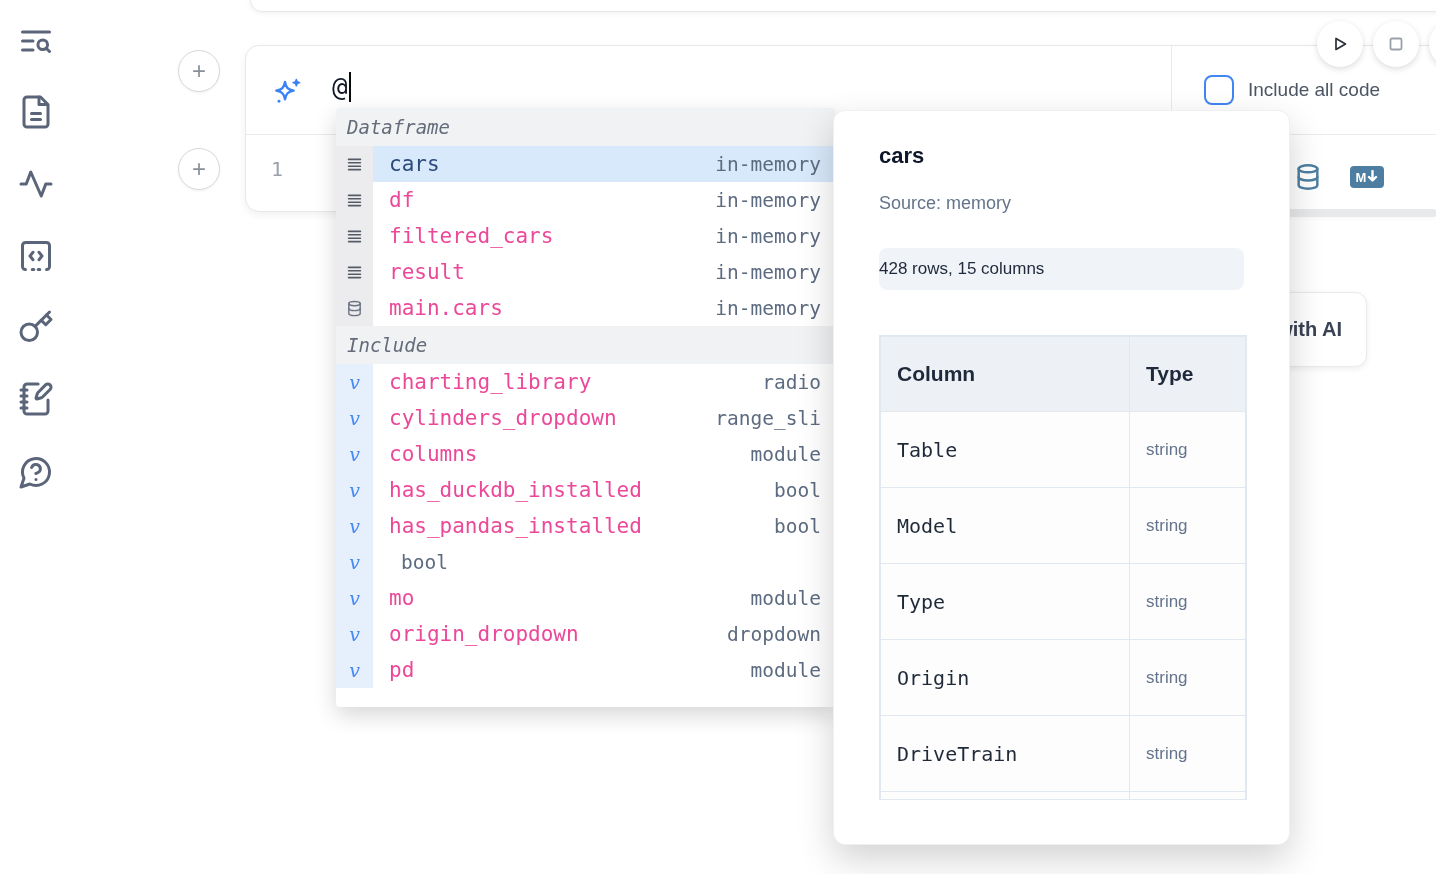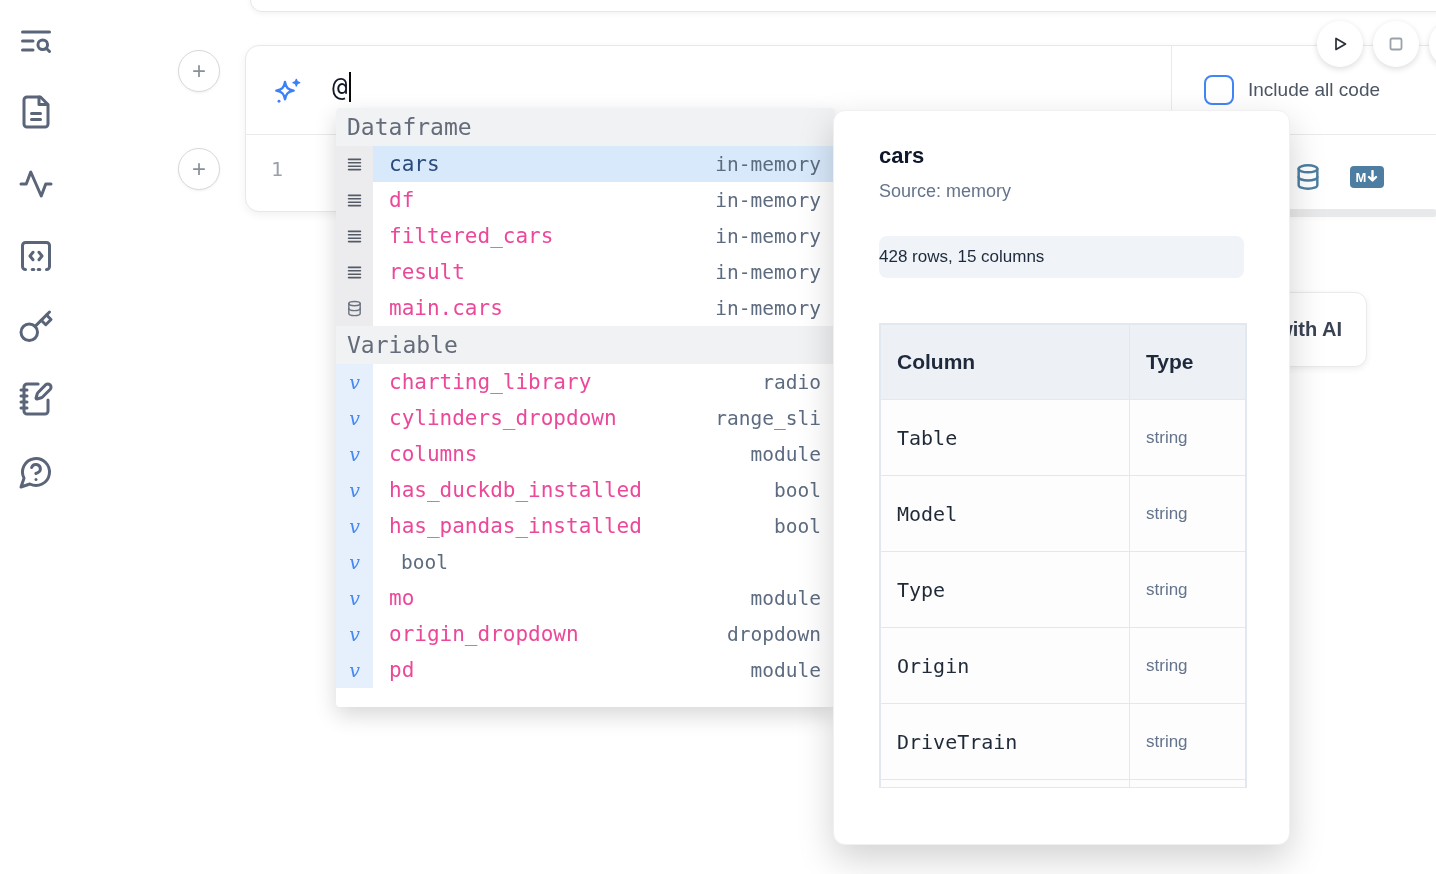--- a/index.html
+++ b/index.html
@@ -47,39 +47,39 @@
   .out-band{position:absolute;left:1160px;top:209px;width:276px;height:8px;background:#e8e9ea;border-radius:2px;}
 
   
   .gen-btn{position:absolute;left:1160px;top:292px;width:205px;height:73px;background:#fff;border:1px solid #e9eaec;
            border-radius:12px;box-shadow:0 2px 6px rgba(0,0,0,.07);display:flex;align-items:center;justify-content:center;
            font-size:20px;font-weight:bold;color:#3a4354;white-space:nowrap;overflow:hidden;cursor:pointer;}
 
   
   .dropdown{position:absolute;left:336px;top:108px;width:499px;height:599px;background:#fff;border-radius:4px;
             box-shadow:0 8px 22px rgba(0,0,0,.16);overflow:hidden;z-index:5;}
-  .ac-header{height:38px;background:#f1f2f4;color:#646c7a;font-size:23px;display:flex;align-items:center;
-             padding-left:11px;font-family:"DejaVu Sans Mono",monospace;box-sizing:border-box;}
+  .ac-header{height:38px;background:#f1f2f4;color:#646c7a;font-size:19px;display:flex;align-items:center;
+             padding-left:11px;font-family:"DejaVu Sans Mono",monospace;box-sizing:border-box;font-style:italic;}
   .ac-row{height:36px;display:flex;align-items:stretch;cursor:pointer;}
   .ac-gutter{width:37px;flex:0 0 37px;display:flex;align-items:center;justify-content:center;}
   .ac-gutter.g-gray{background:#ececee;color:#555b66;}
   .ac-gutter.g-blue{background:#e6effc;}
   .v-glyph{font-family:"DejaVu Serif",serif;font-style:italic;color:#4688f1;font-size:19px;}
   .ac-main{flex:1;display:flex;align-items:center;justify-content:space-between;padding:0 14px 0 16px;min-width:0;}
   .ac-row.selected .ac-main{background:#d8e9fb;}
   .ac-name{font-family:"DejaVu Sans Mono",monospace;font-size:21px;color:#ec4899;white-space:nowrap;}
   .ac-row.selected .ac-name{color:#2a4a7b;}
   .ac-type{font-family:"DejaVu Sans Mono",monospace;font-size:19.5px;color:#5d6b80;white-space:nowrap;margin-left:12px;}
 
   
   .popup{position:absolute;left:833px;top:110px;width:457px;height:735px;background:#fff;border-radius:12px;
          border:1px solid #f0f0f2;box-shadow:0 14px 36px rgba(0,0,0,.18);z-index:6;box-sizing:border-box;
          padding:32px 45px 0 45px;overflow:hidden;}
   .popup-title{font-size:22px;font-weight:bold;color:#0f172a;}
-  .popup-source{font-size:18px;color:#64748b;margin-top:12px;}
+  .popup-source{font-size:18px;color:#64748b;margin-top:24px;}
   .popup-pill{margin-top:34px;background:#f0f4f8;border-radius:8px;height:42px;display:flex;align-items:center;
               font-size:17px;color:#1e293b;}
   .popup-tablewrap{margin-top:45px;width:368px;height:465px;overflow:hidden;border:1px solid #e2e8f0;box-sizing:border-box;}
   .ptable{border-collapse:collapse;width:100%;}
   .ptable th{background:#edf1f6;font-size:21px;font-weight:bold;color:#1e293b;text-align:left;height:72px;
              padding-left:16px;border:1px solid #e2e8f0;}
   .ptable td{height:73px;border:1px solid #e2e8f0;padding-left:16px;background:#fdfdfe;}
   .ptable td.cname{font-family:"DejaVu Sans Mono",monospace;font-size:20px;color:#1f2937;width:231px;}
   .ptable td.ctype{font-size:17px;color:#64748b;}
 </style>
@@ -255,21 +255,21 @@
             <ellipse cx="12" cy="5" rx="8" ry="3"></ellipse>
             <path d="M4 5v14c0 1.7 3.6 3 8 3s8-1.3 8-3V5"></path>
             <path d="M4 12c0 1.7 3.6 3 8 3s8-1.3 8-3"></path>
           </svg>
         </div>
         <div class="ac-main">
           <span class="ac-name">main.cars</span>
           <span class="ac-type">in-memory</span>
         </div>
       </div>
-      <div class="ac-header">Variable</div>
+      <div class="ac-header">Include</div>
       <div class="ac-row">
         <div class="ac-gutter g-blue">
           <span class="v-glyph">v</span>
         </div>
         <div class="ac-main">
           <span class="ac-name">charting_library</span>
           <span class="ac-type">radio</span>
         </div>
       </div>
       <div class="ac-row">

